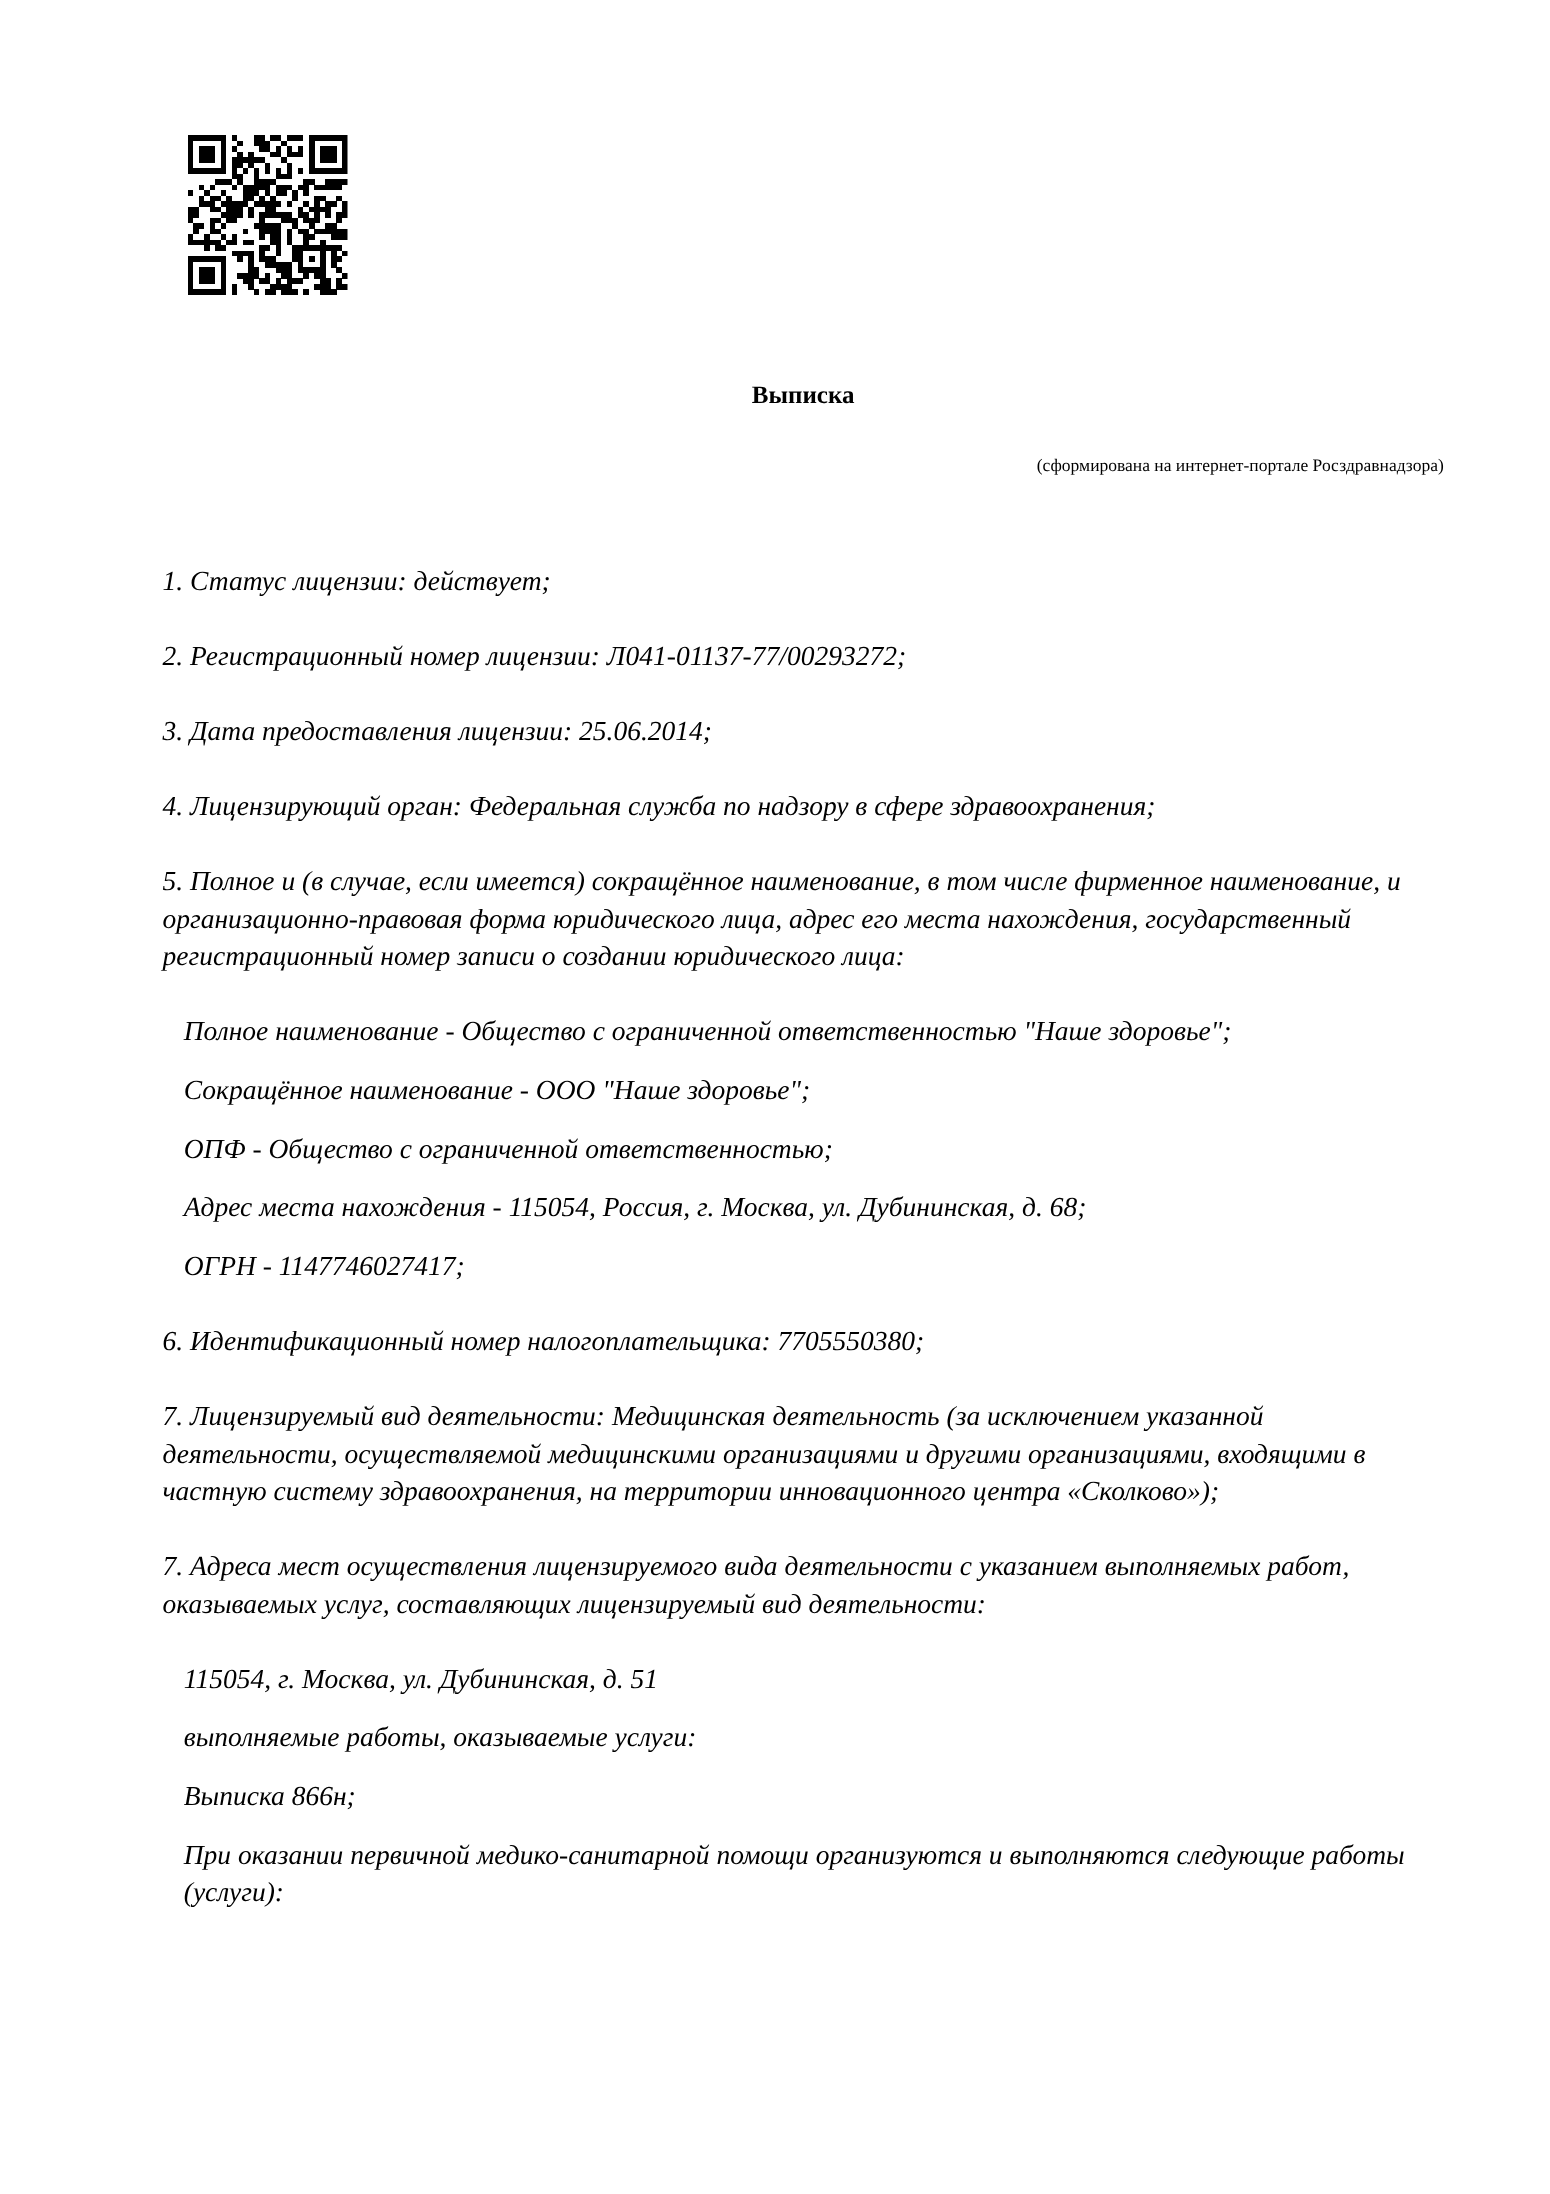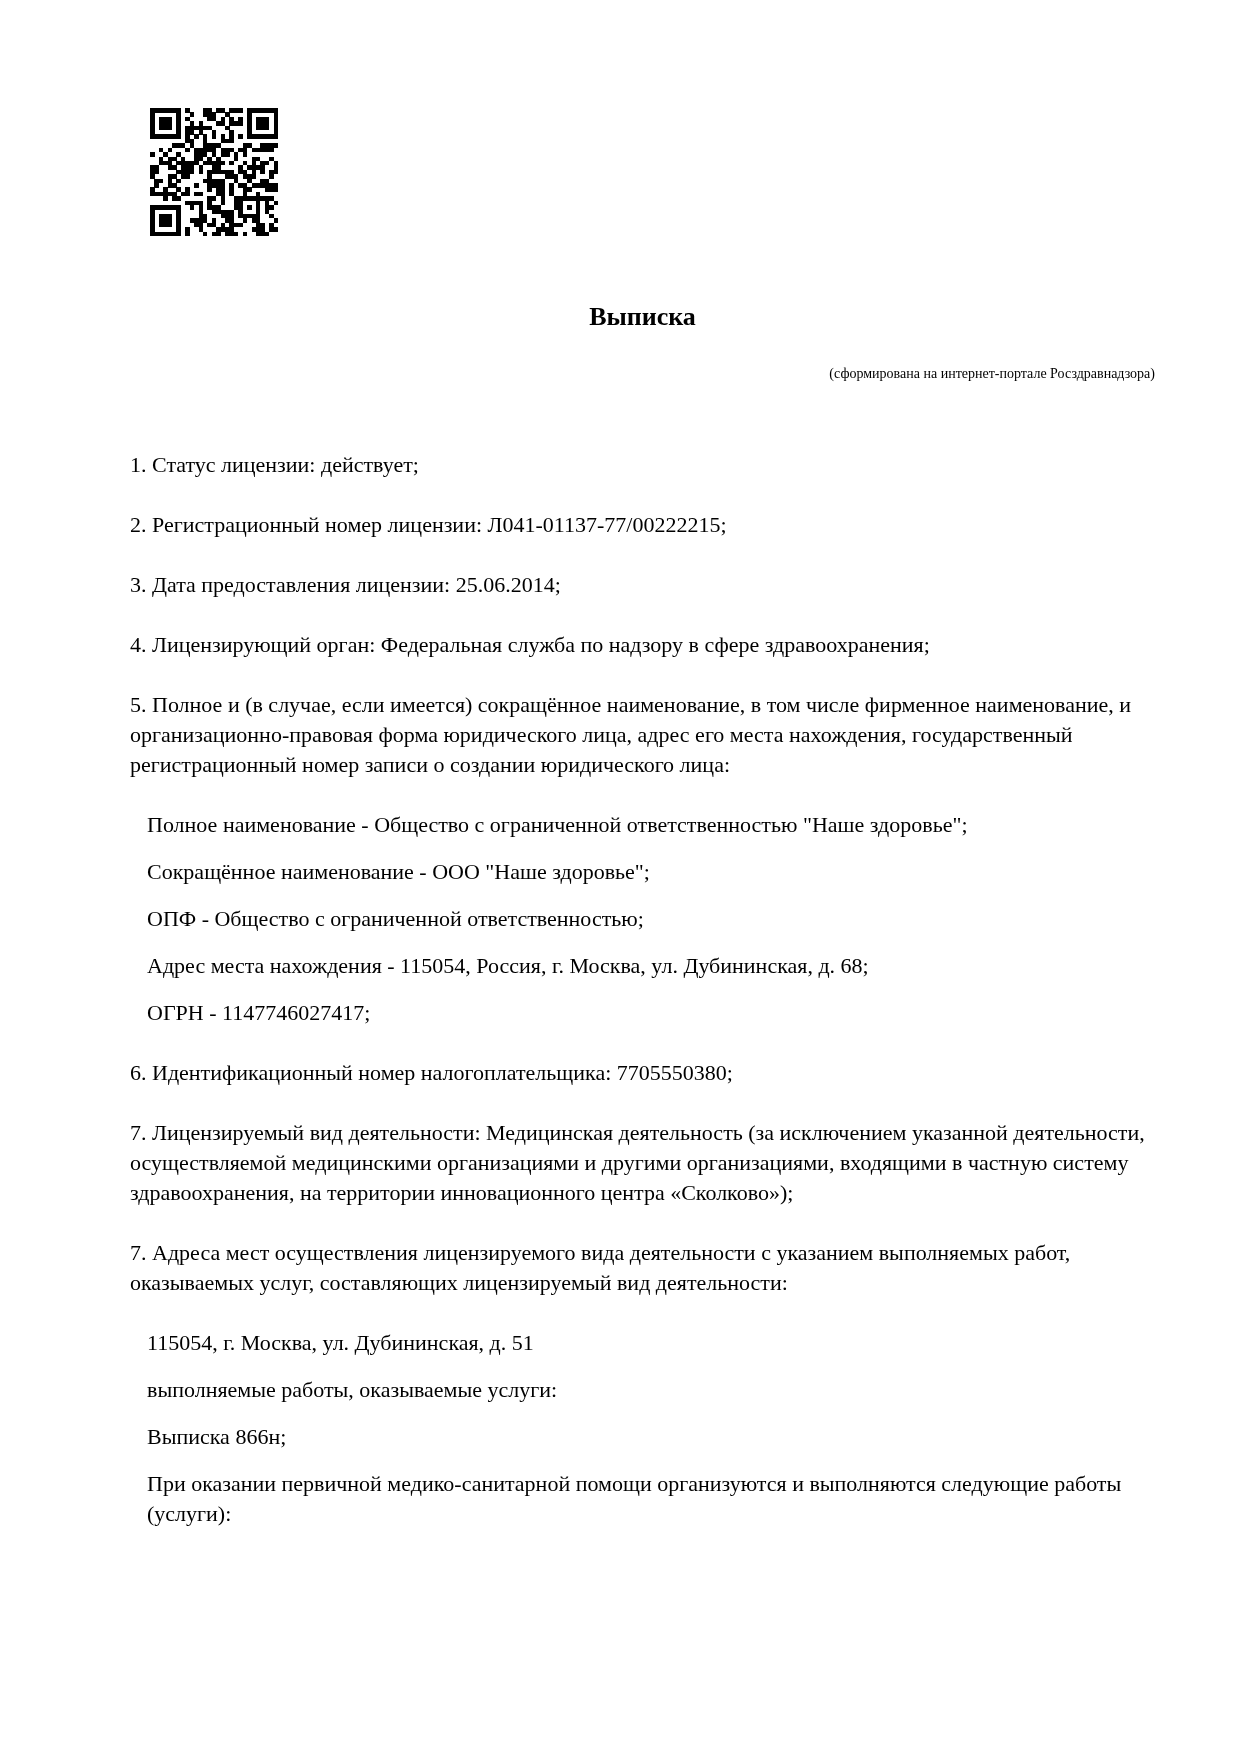--- a/index.html
+++ b/index.html
@@ -28,36 +28,37 @@
   .content {
     position: absolute;
     left: 130px;
     right: 85px;
     top: 0;
   }
   .title {
     margin-top: 298px;
     text-align: center;
     font-weight: bold;
-    font-size: 26px;
+    font-size: 20px;
     line-height: 37px;
   }
   .subtitle {
     margin-top: 27px;
     text-align: right;
     font-size: 14px;
     line-height: 24px;
   }
   .body {
     margin-top: 64px;
     font-size: 22px;
     line-height: 30px;
   }
   .body p, .body .block {
     margin: 30px 0 0 0;
+    font-style: italic;
   }
   .body p:first-child {
     margin-top: 0;
   }
   .block div {
     margin: 17px;
   }
 </style>
 </head>
 <body>
@@ -503,21 +504,21 @@
     <div class="title">
       <div>Выписка</div>
     </div>
 
     <div class="subtitle">(сформирована на интернет-портале Росздравнадзора)</div>
 
     <div class="body">
 
       <p>1. Статус лицензии: действует;</p>
 
-      <p>2. Регистрационный номер лицензии: Л041-01137-77/00222215;</p>
+      <p>2. Регистрационный номер лицензии: Л041-01137-77/00293272;</p>
 
       <p>3. Дата предоставления лицензии: 25.06.2014;</p>
 
       <p>4. Лицензирующий орган: Федеральная служба по надзору в сфере здравоохранения;</p>
 
       <p>5. Полное и (в случае, если имеется) сокращённое наименование, в том числе фирменное наименование, и организационно-правовая форма юридического лица, адрес его места нахождения, государственный регистрационный номер записи о создании юридического лица:</p>
 
       <div class="block">
         <div>Полное наименование - Общество с ограниченной ответственностью "Наше здоровье";</div>
         <div>Сокращённое наименование - ООО "Наше здоровье";</div>

